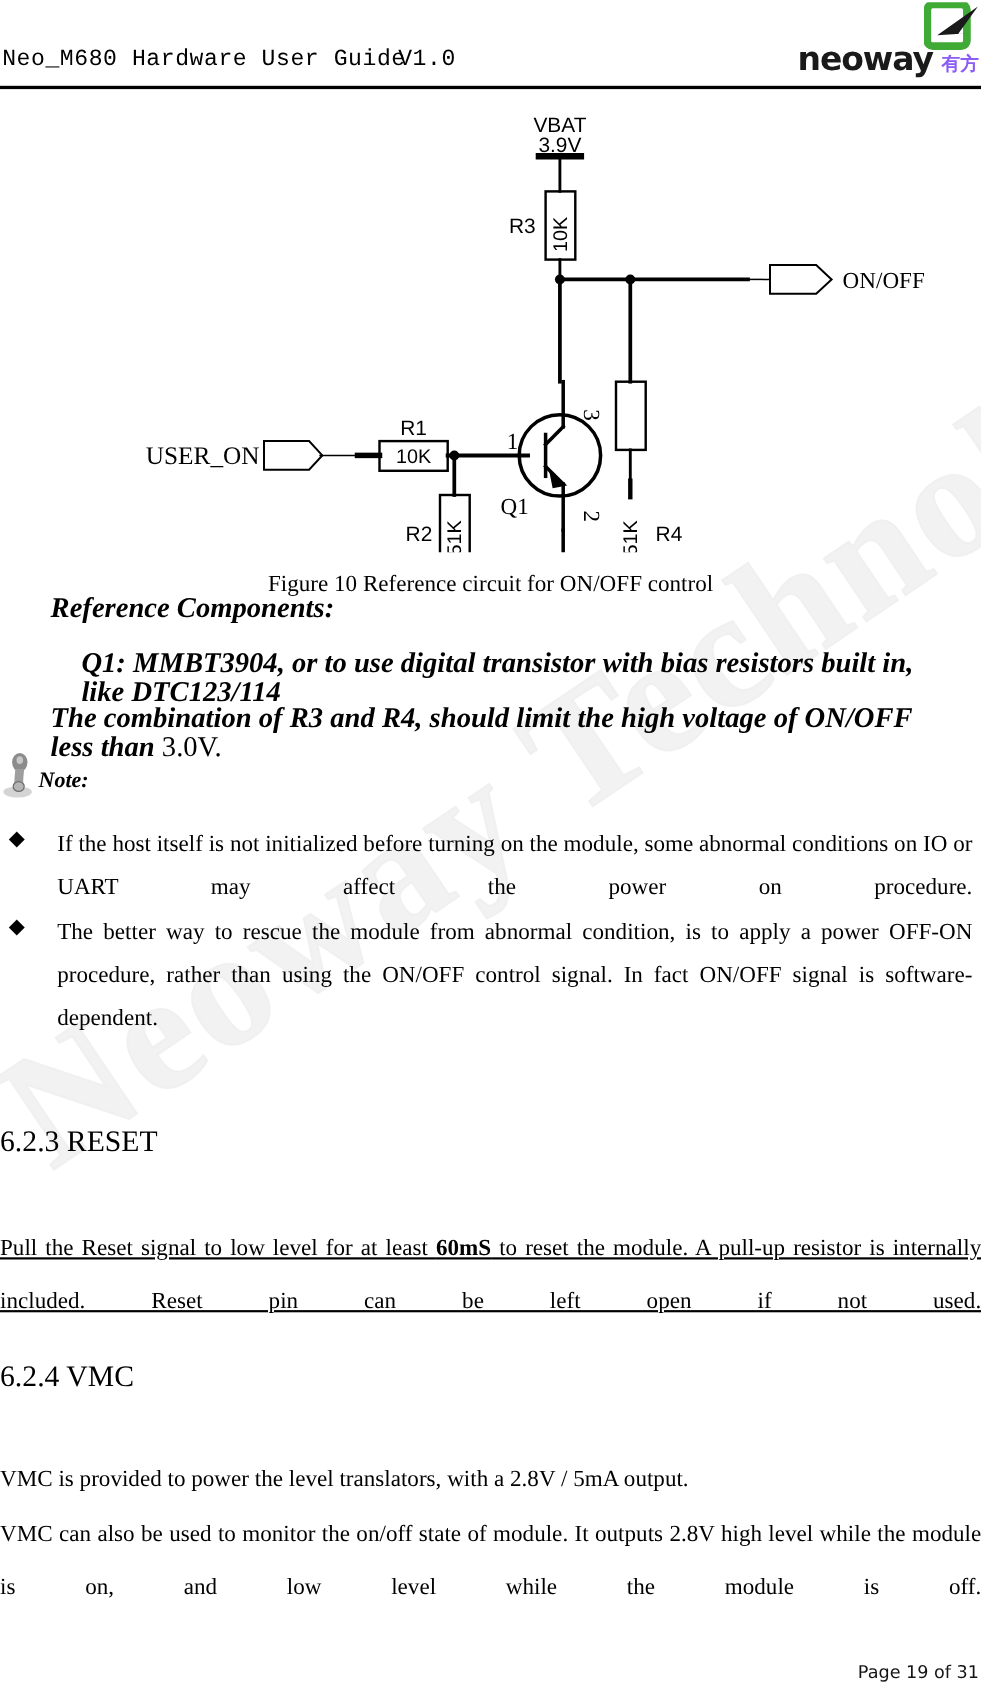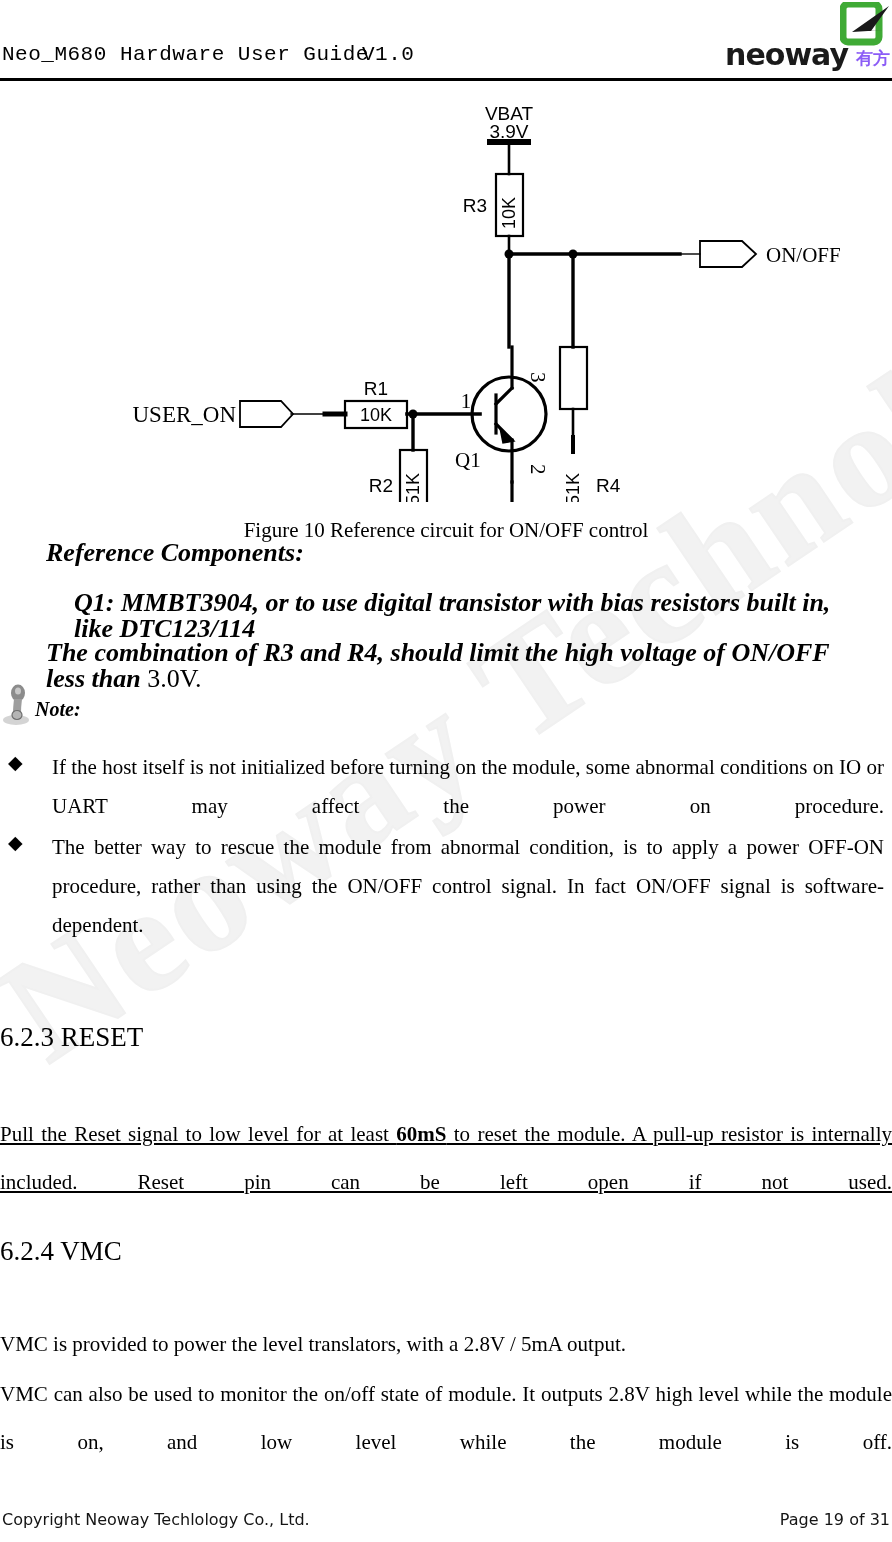--- a/index.html
+++ b/index.html
@@ -400,17 +400,16 @@
 
   <div class="body-para" id="para-reset"><span>Pull the Reset signal to low level for at least </span><b>60mS</b><span> to reset the module. A pull-up resistor is internally included. Reset pin can be left open if not used.</span></div>
 
   <div class="heading" id="heading-vmc">6.2.4 VMC</div>
 
   <div class="body-para last" id="para-vmc-1">VMC is provided to power the level translators, with a 2.8V / 5mA output.</div>
 
   <div class="body-para" id="para-vmc-2">VMC can also be used to monitor the on/off state of module. It outputs 2.8V high level while the module is on, and low level while the module is off.</div>
 
   <div id="footer">
-    <div id="footer-left">Copyright Neoway Techlology Co., Ltd.</div>
     <div id="footer-right">Page 19 of 31</div>
   </div>
 
 </div>
 
 </body></html>

